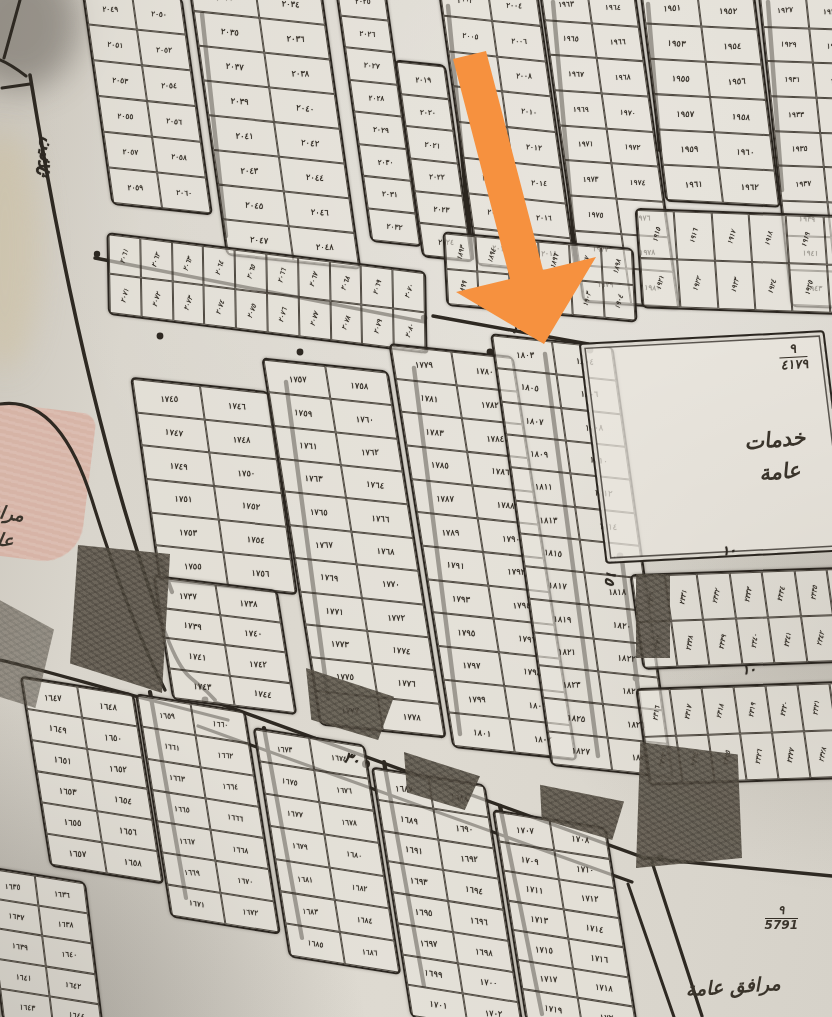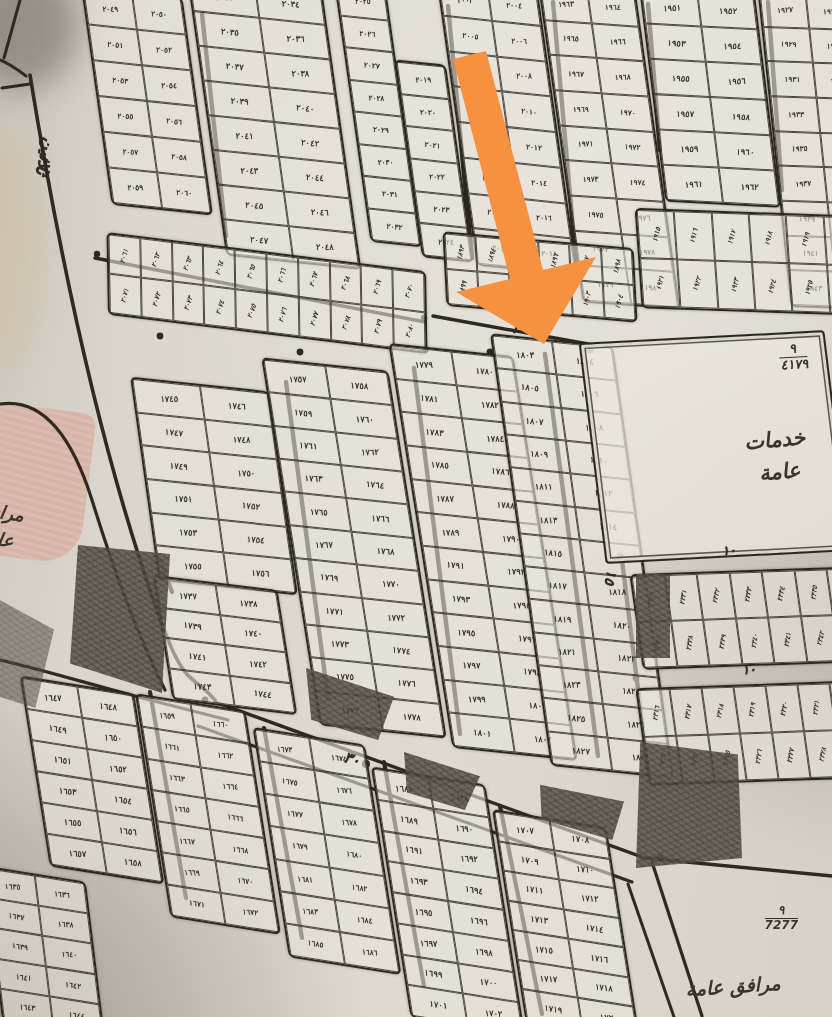--- a/index.html
+++ b/index.html
@@ -138,21 +138,21 @@
     <div class="block-label" style="position:absolute;right:30px;top:90px;font-size:21px;transform:rotate(-2deg);">
       <div>خدمات</div>
       <div>عامة</div>
     </div>
   </div>
 
   <div class="landmark" style="left:640px;top:860px;width:192px;height:157px;">
     <div style="position:absolute;right:34px;top:44px;">
       <span class="frac" style="font-size:12px;">
         <span class="top">٩</span>
-        <span>7277</span>
+        <span>5791</span>
       </span>
     </div>
     <div class="block-label" style="position:absolute;right:14px;top:112px;font-size:19px;transform:rotate(-4deg);width:170px;">مرافق عامة</div>
   </div>
 
   <div class="landmark block-label" style="left:-26px;top:498px;font-size:18px;transform:rotate(9deg);">
     <div>مرافق</div>
     <div>عامة</div>
   </div>
 

